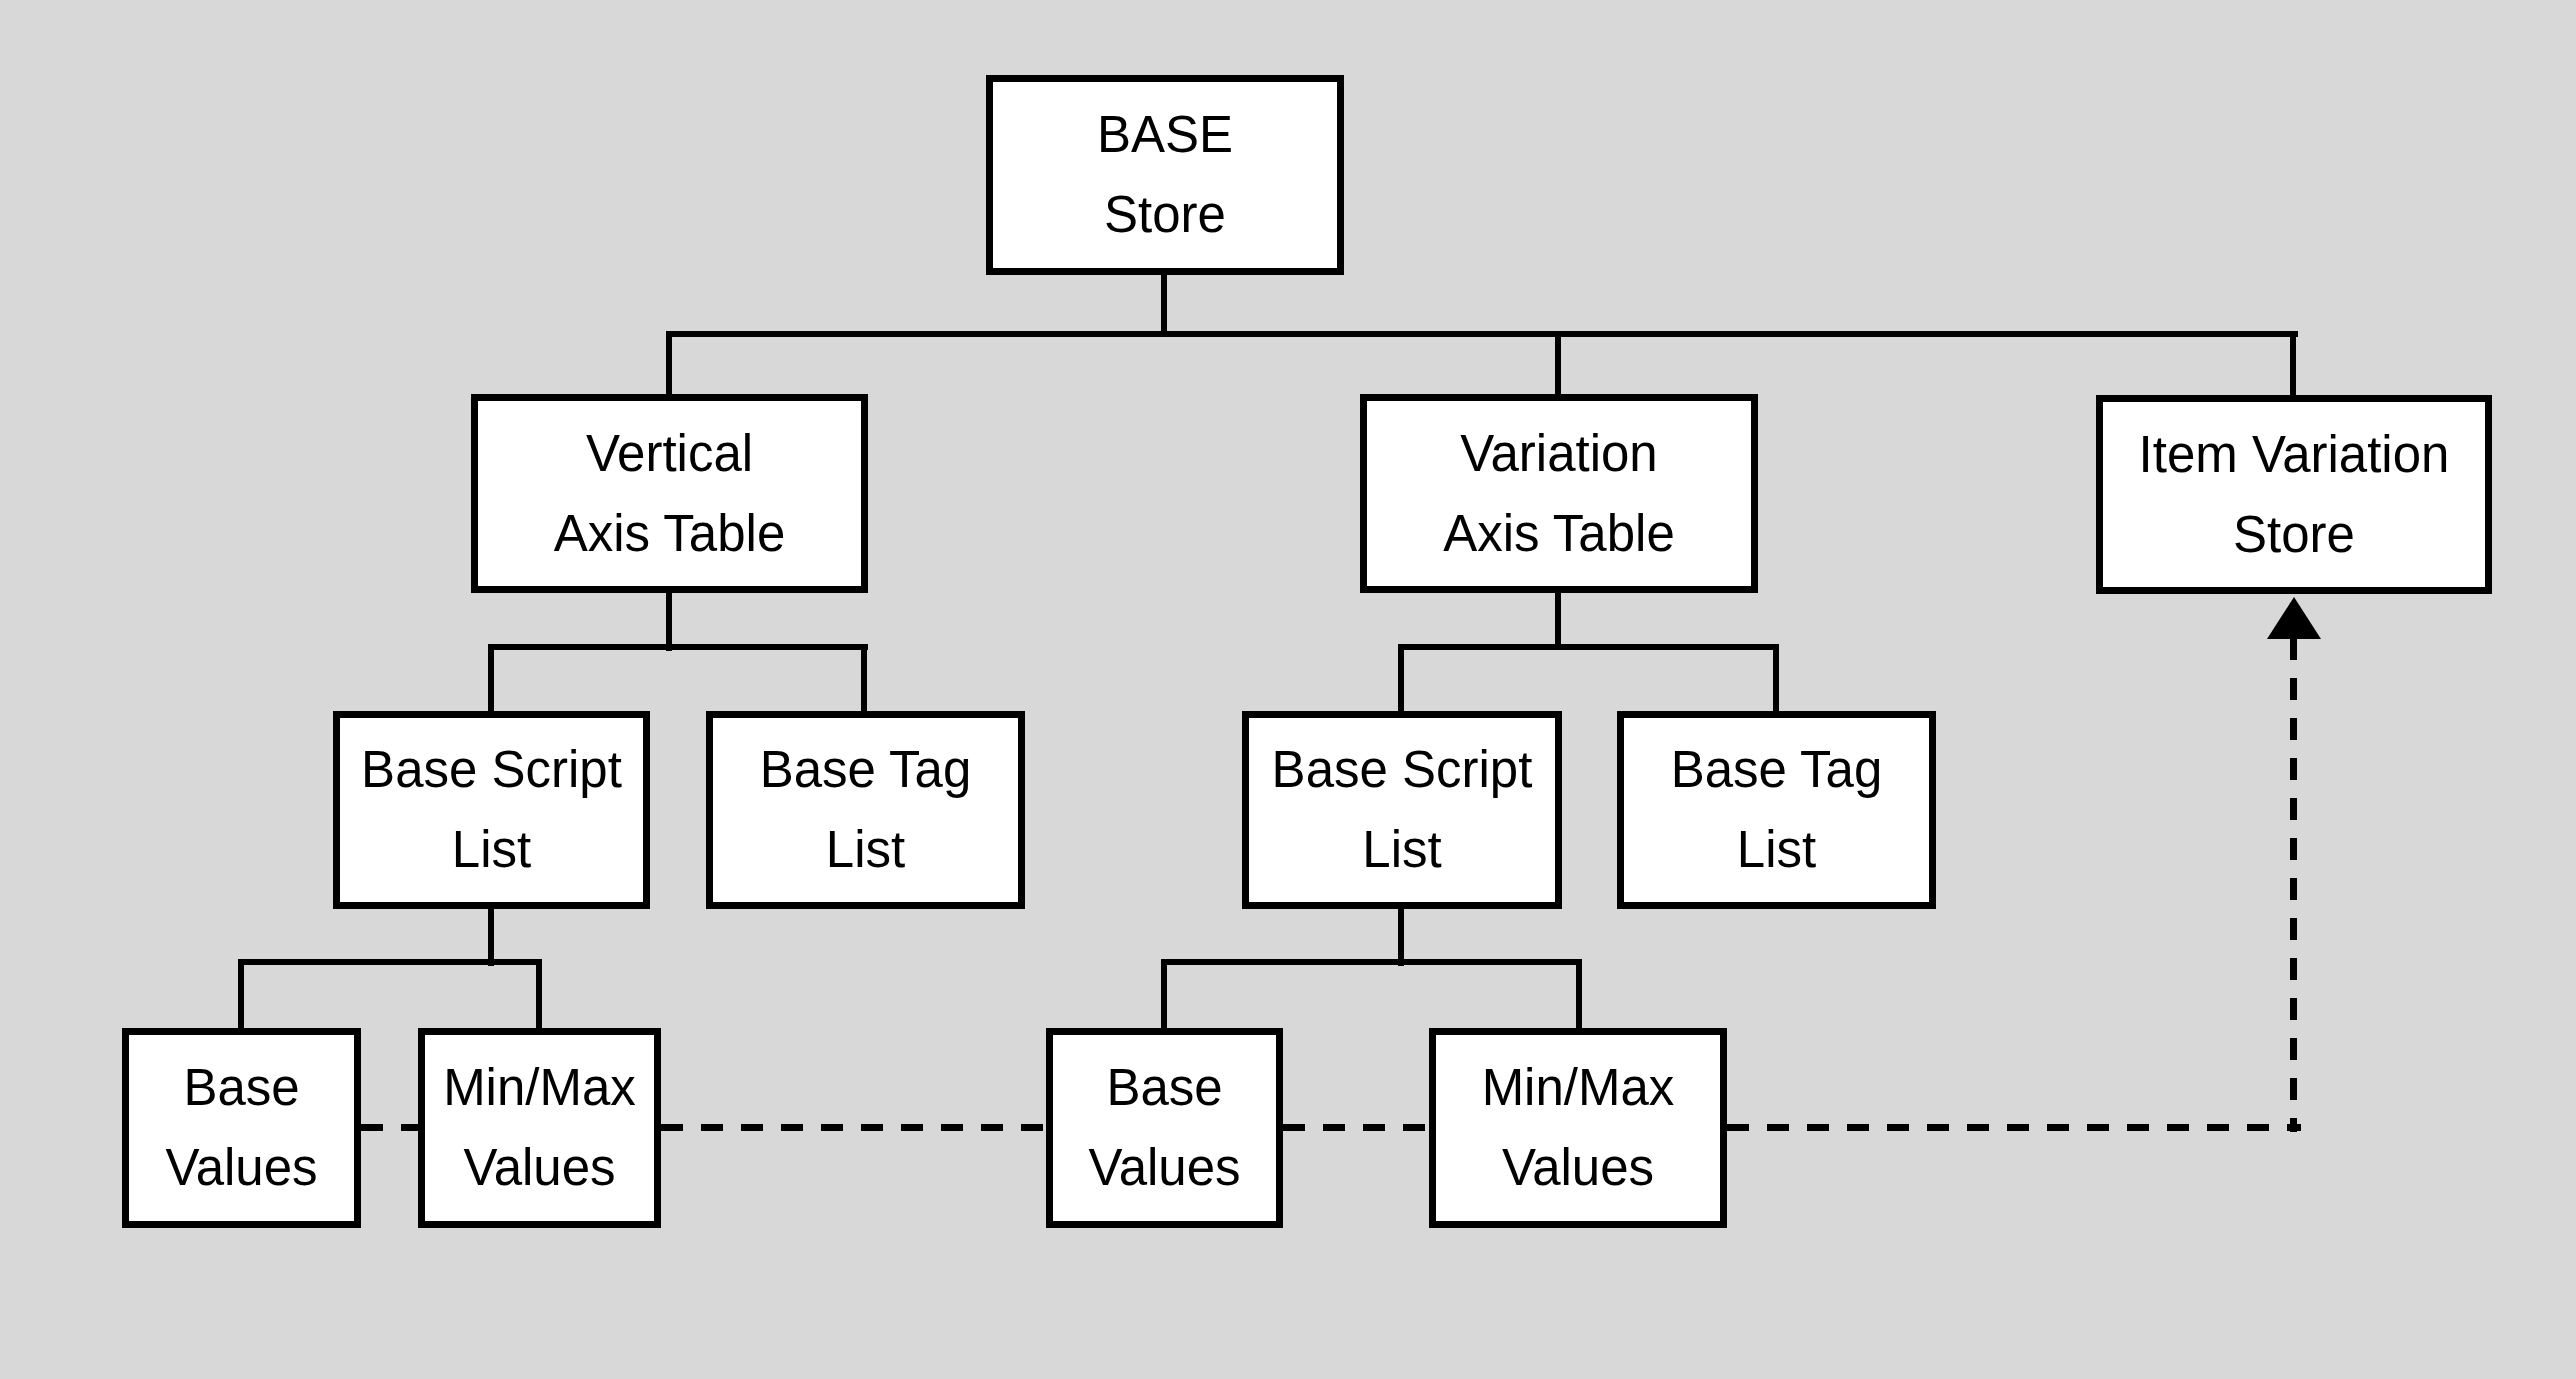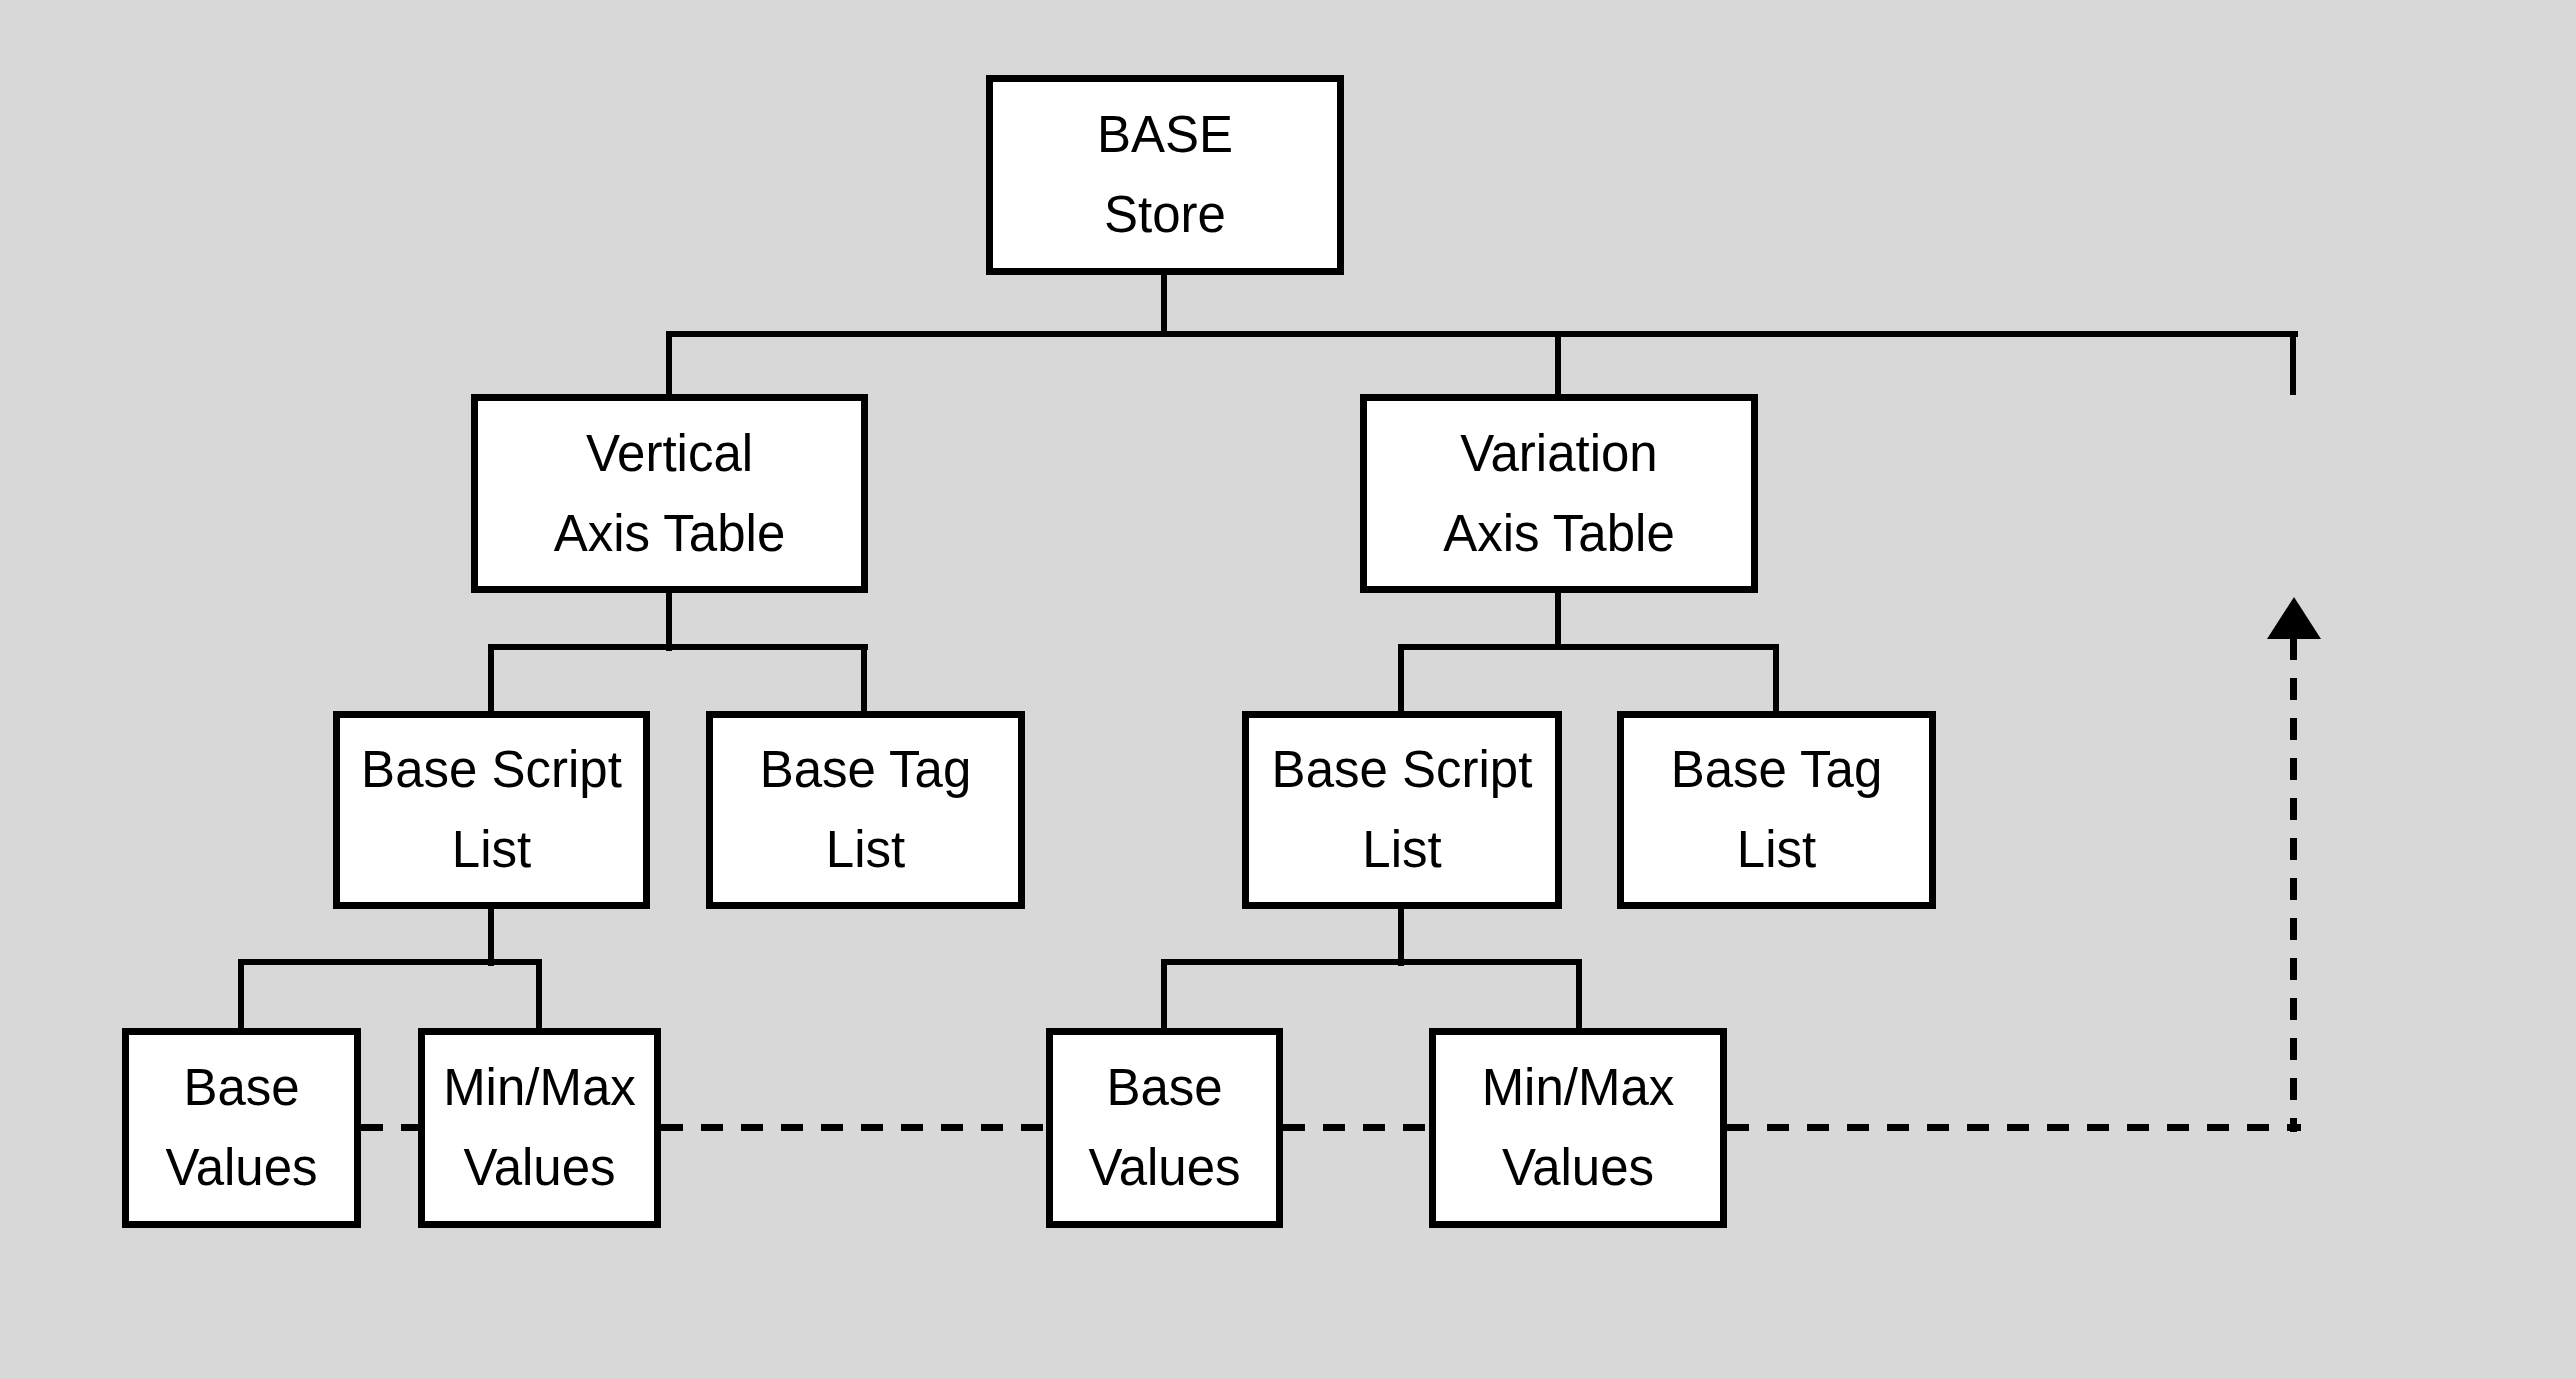--- a/index.html
+++ b/index.html
@@ -101,20 +101,24 @@
   <div class="node" id="n-vertical-axis">
     <span>Vertical</span>
     <span>Axis Table</span>
   </div>
 
   <div class="node" id="n-horizontal-axis">
     <span>Variation</span>
     <span>Axis Table</span>
   </div>
 
+  <div class="node" id="n-item-variation">
+    <span>Item Variation</span>
+    <span>Store</span>
+  </div>
 
   <div class="node" id="n-v-bsl">
     <span>Base Script</span>
     <span>List</span>
   </div>
 
   <div class="node" id="n-v-btl">
     <span>Base Tag</span>
     <span>List</span>
   </div>

